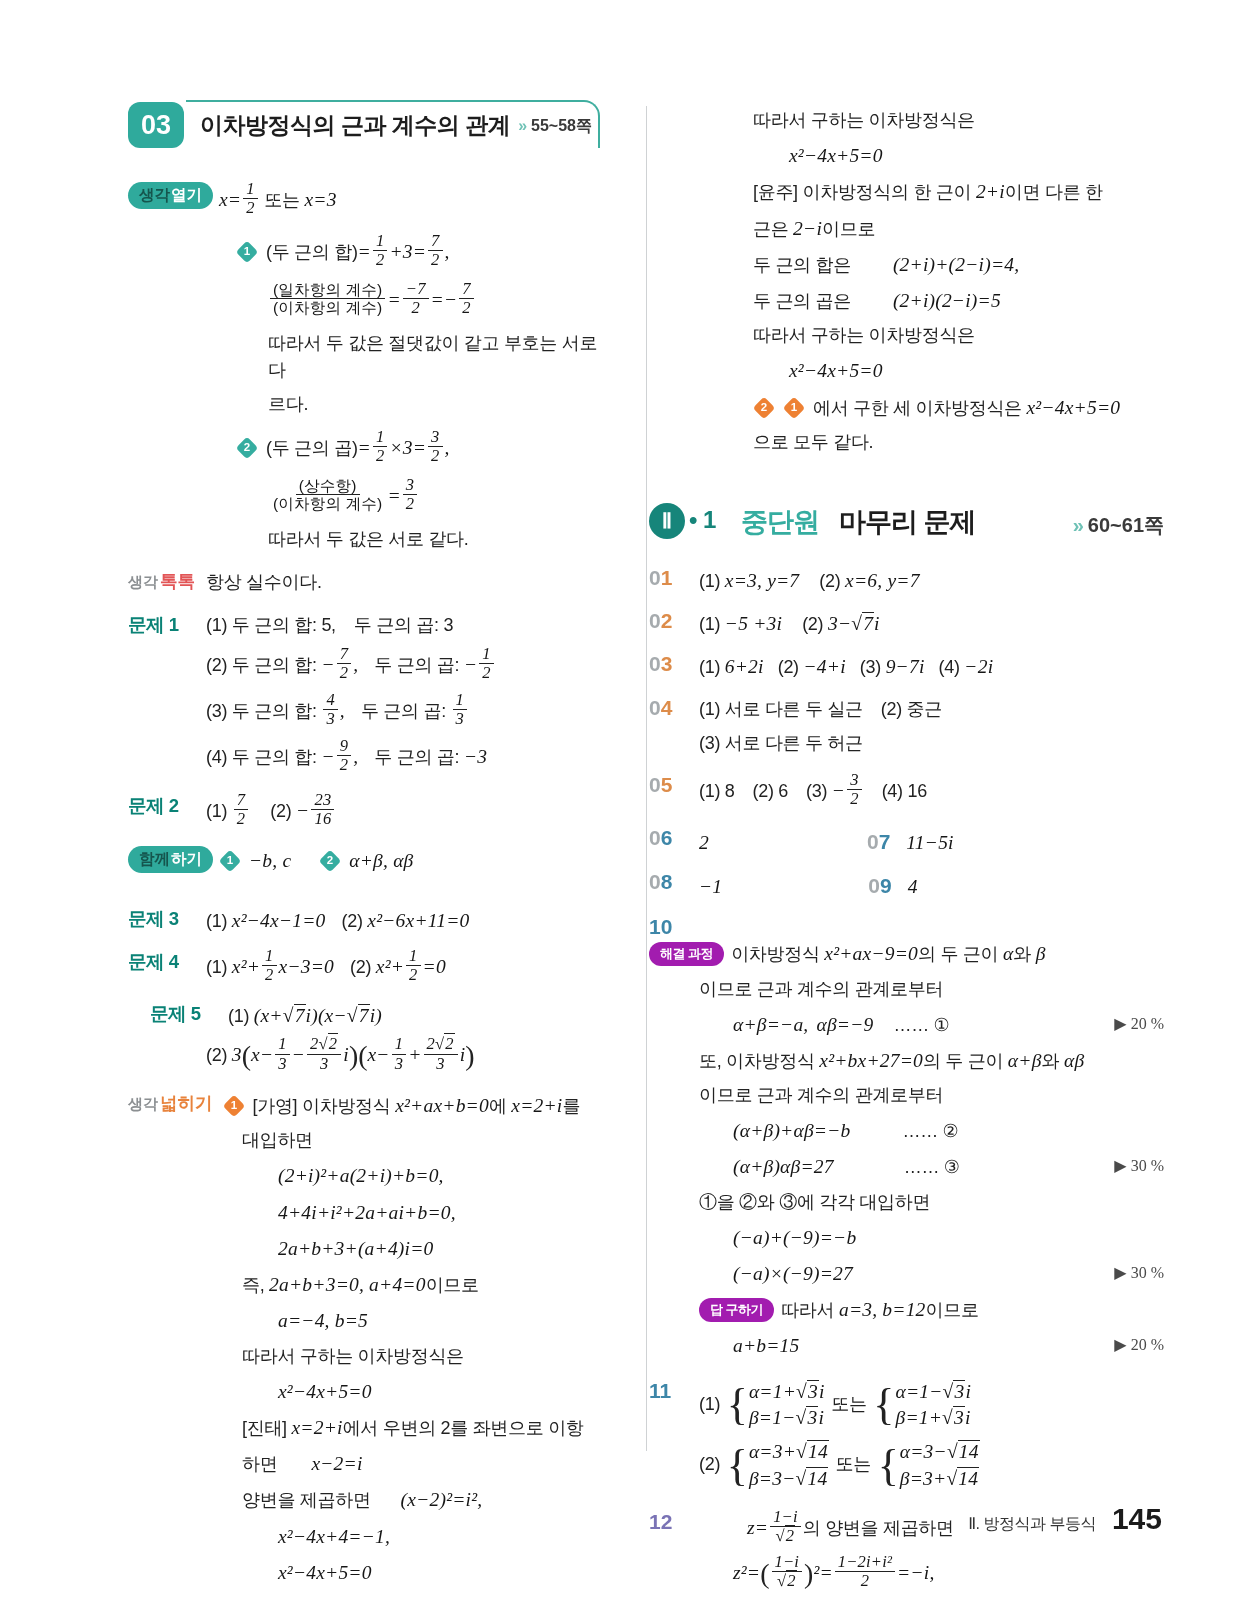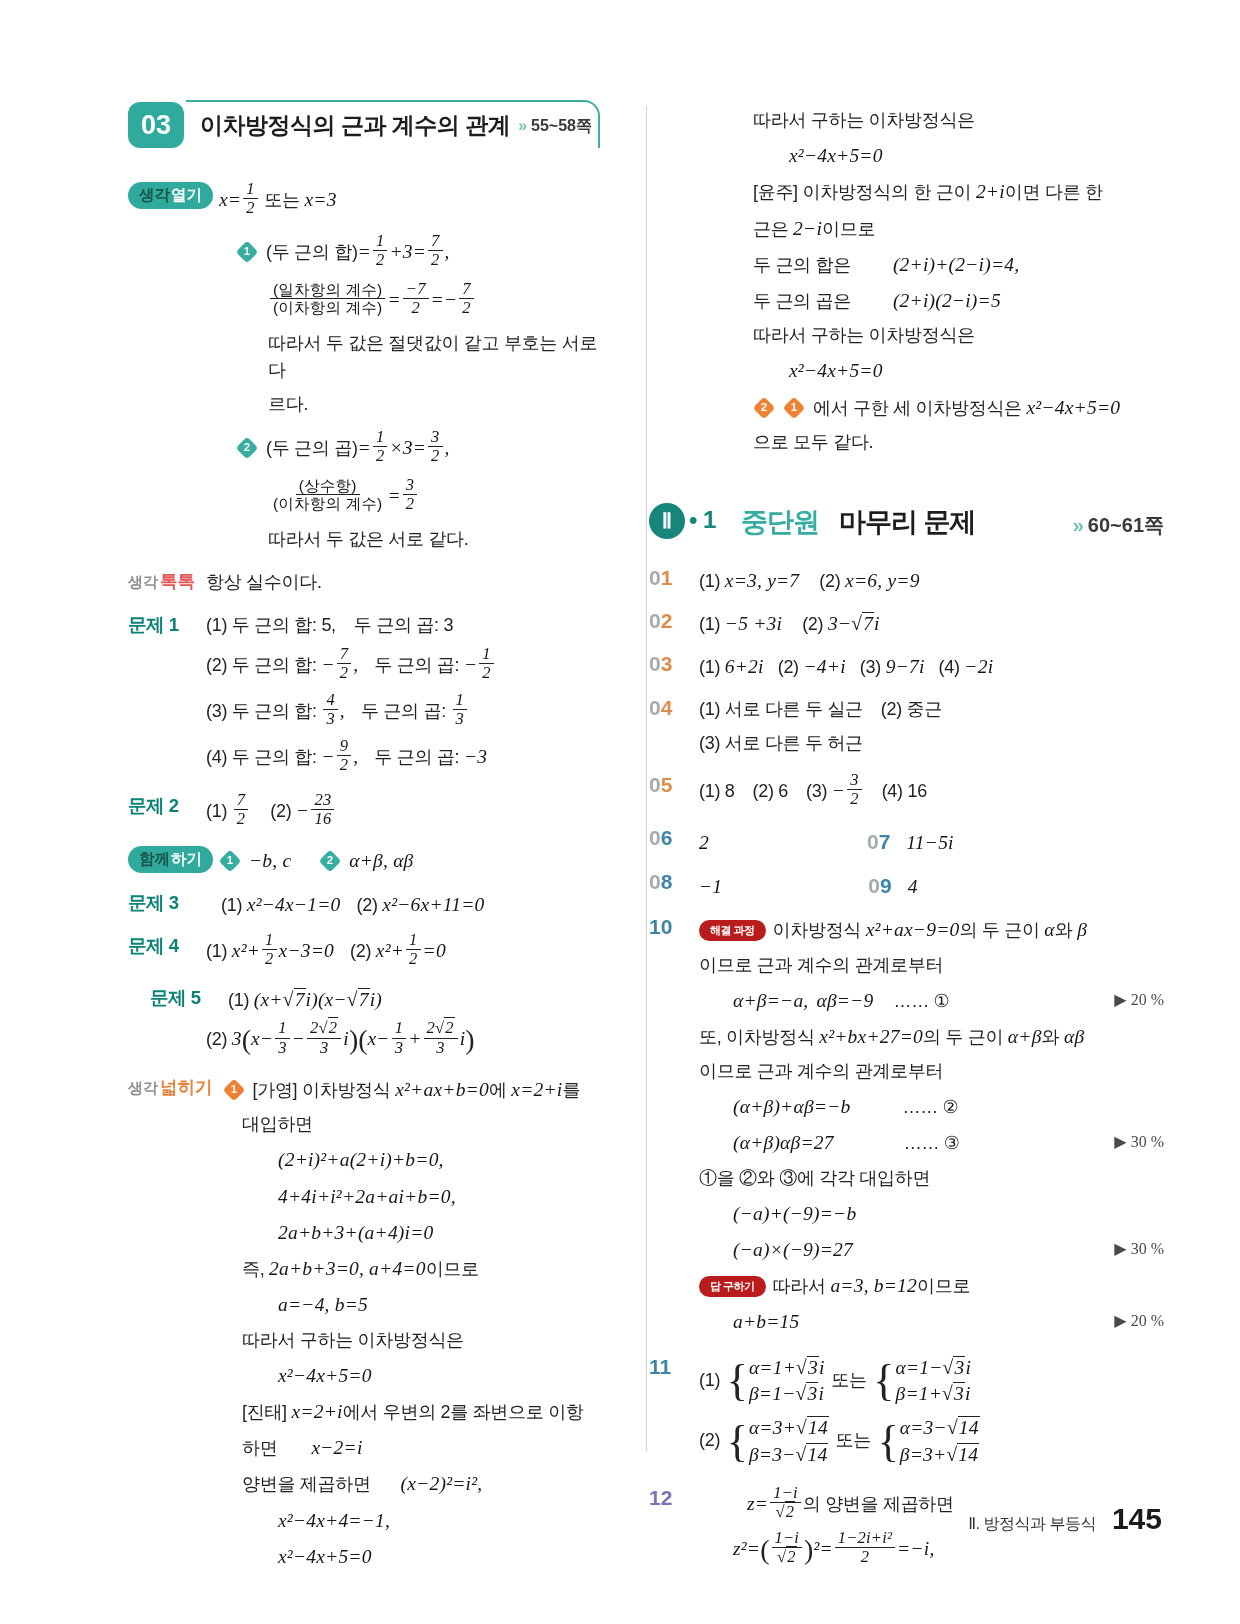--- a/index.html
+++ b/index.html
@@ -53,21 +53,21 @@
   .pill .p2{color:#fff;}
 
   .duo{margin-right:10px;font-weight:bold;display:inline-block;}
   .duo .d1{color:#8b8f92;font-size:15px;}
   .duo .d2{font-size:17.5px;margin-left:2px;}
 
   .prob{color:#0a8276;font-weight:bold;font-size:18.5px;letter-spacing:-0.5px;}
 
   .qlbl span{font-weight:bold;font-size:21px;}
 
-  .ipill{background:#b91c1c;color:#fff;border-radius:14px;padding:2px 11px;font-size:11px;font-weight:bold;margin-right:7px;display:inline-block;vertical-align:2px;letter-spacing:-0.5px;}
+  .ipill{background:#a21caf;color:#fff;border-radius:14px;padding:2px 11px;font-size:13px;font-weight:bold;margin-right:7px;display:inline-block;vertical-align:2px;letter-spacing:-0.5px;}
 
   .qn span{font-weight:bold;font-size:21px;}
 
   .cases{display:inline-flex;align-items:center;vertical-align:middle;margin:0 2px;}
   .cases .br{font-family:"Liberation Serif",serif;font-weight:100;font-size:44px;line-height:0.85;margin-right:1px;font-style:normal;}
   .cases .cl{display:flex;flex-direction:column;line-height:1.35;}
   .bigp{font-family:"Liberation Serif",serif;font-size:1.55em;font-weight:300;vertical-align:middle;line-height:1;font-style:normal;}
 
   .rtop{padding-left:104px;}
   .footer{position:absolute;right:78px;bottom:88px;display:flex;align-items:baseline;}
@@ -192,21 +192,21 @@
                 <span class="mm">2</span>
               </span><span class="gap" style="width: 20px;"></span><span class="kt">(2) </span><span class="mm">−</span><span class="fr mm">
                 <span class="mm fn">23</span>
                 <span class="mm">16</span>
               </span></span>
           </div>
           <div class="row" style="margin-top: 16px;">
             <span class="lbl" style="min-width: 78px;"><span class="pill"><span class="p1">함께</span><span class="p2">하기</span></span></span>
             <span class="bd"><span class="dia"><span>1</span></span><span class="mm">−b, c</span><span class="gap" style="width: 28px;"></span><span class="dia"><span>2</span></span><span class="mm">α+β, αβ</span></span>
           </div>
-          <div class="row" style="margin-top: 14px; gap: 15px;">
+          <div class="row" style="margin-top: 30px;">
             <span class="lbl" style="min-width: 78px;"><span class="prob">문제 3</span></span>
             <span class="bd"><span class="kt">(1) </span><span class="mm">x²−4x−1=0</span><span class="gap" style="width: 16px;"></span><span class="kt">(2) </span><span class="mm">x²−6x+11=0</span></span>
           </div>
           <div class="row" style="margin-top: 14px;">
             <span class="lbl" style="min-width: 78px;"><span class="prob">문제 4</span></span>
             <span class="bd"><span class="kt">(1) </span><span class="mm">x²+</span><span class="fr mm">
                 <span class="mm fn">1</span>
                 <span class="mm">2</span>
               </span><span class="mm">x−3=0</span><span class="gap" style="width: 16px;"></span><span class="kt">(2) </span><span class="mm">x²+</span><span class="fr mm">
                 <span class="mm fn">1</span>
@@ -343,21 +343,21 @@
         <span class="rev-sep">•</span>
         <span class="rev-sub">1</span>
         <span class="rev-label">중단원</span>
         <span class="rev-title">마무리 문제</span>
         <span class="rev-pages"><span class="chev">»</span><span>60~61쪽</span></span>
       </div>
 
       <div id="review-rows">
           <div class="row">
             <span class="lbl" style="min-width: 50px;"><span class="qlbl"><span style="color: rgb(166, 171, 174);">0</span><span style="color: rgb(221, 140, 74);">1</span></span></span>
-            <span class="bd"><span class="kt">(1) </span><span class="mm">x=3, y=7</span><span class="gap" style="width: 20px;"></span><span class="kt">(2) </span><span class="mm">x=6, y=9</span></span>
+            <span class="bd"><span class="kt">(1) </span><span class="mm">x=3, y=7</span><span class="gap" style="width: 20px;"></span><span class="kt">(2) </span><span class="mm">x=6, y=7</span></span>
           </div>
           <div class="row" style="margin-top: 14px;">
             <span class="lbl" style="min-width: 50px;"><span class="qlbl"><span style="color: rgb(166, 171, 174);">0</span><span style="color: rgb(221, 140, 74);">2</span></span></span>
             <span class="bd"><span class="kt">(1) </span><span class="mm">−5 +3i</span><span class="gap" style="width: 20px;"></span><span class="kt">(2) </span><span class="mm">3−<span class="sq">√<span class="rad">7</span></span>i</span></span>
           </div>
           <div class="row" style="margin-top: 14px;">
             <span class="lbl" style="min-width: 50px;"><span class="qlbl"><span style="color: rgb(166, 171, 174);">0</span><span style="color: rgb(221, 140, 74);">3</span></span></span>
             <span class="bd"><span class="kt">(1) </span><span class="mm">6+2i</span><span class="gap" style="width: 14px;"></span><span class="kt">(2) </span><span class="mm">−4+i</span><span class="gap" style="width: 14px;"></span><span class="kt">(3) </span><span class="mm">9−7i</span><span class="gap" style="width: 14px;"></span><span class="kt">(4) </span><span class="mm">−2i</span></span>
           </div>
           <div class="row" style="margin-top: 14px;">
@@ -376,21 +376,21 @@
               </span><span class="gap" style="width: 18px;"></span><span class="kt">(4) 16</span></span>
           </div>
           <div class="row" style="margin-top: 16px;">
             <span class="lbl" style="min-width: 50px;"><span class="qlbl"><span style="color: rgb(166, 171, 174);">0</span><span style="color: rgb(61, 134, 168);">6</span></span></span>
             <span class="bd"><span class="mm">2</span><span class="gap" style="width: 158px;"></span><span class="qn"><span style="color: rgb(166, 171, 174);">0</span><span style="color: rgb(61, 134, 168);">7</span></span><span class="gap" style="width: 16px;"></span><span class="mm">11−5i</span></span>
           </div>
           <div class="row" style="margin-top: 12px;">
             <span class="lbl" style="min-width: 50px;"><span class="qlbl"><span style="color: rgb(166, 171, 174);">0</span><span style="color: rgb(61, 134, 168);">8</span></span></span>
             <span class="bd"><span class="mm">−1</span><span class="gap" style="width: 146px;"></span><span class="qn"><span style="color: rgb(166, 171, 174);">0</span><span style="color: rgb(61, 134, 168);">9</span></span><span class="gap" style="width: 16px;"></span><span class="mm">4</span></span>
           </div>
-          <div class="row" style="margin-top: 14px;">
+          <div class="row" style="margin-top: 14px; flex-direction: column;">
             <span class="lbl" style="min-width: 50px;"><span class="qlbl"><span style="color: rgb(61, 134, 168);">1</span><span style="color: rgb(61, 134, 168);">0</span></span></span>
             <span class="bd"><span class="ipill">해결 과정</span><span class="kt">이차방정식 </span><span class="mm">x²+ax−9=0</span><span class="kt">의 두 근이 </span><span class="mm">α</span><span class="kt">와 </span><span class="mm">β</span></span>
           </div>
           <div class="row">
             <span class="lbl" style="min-width: 50px;"></span>
             <span class="bd"><span class="kt">이므로 근과 계수의 관계로부터</span></span>
           </div>
           <div class="row">
             <span class="lbl" style="min-width: 50px;"></span>
             <span class="bd" style="padding-left: 34px;"><span class="mm">α+β=−a,</span><span class="gap" style="width: 8px;"></span><span class="mm">αβ=−9</span><span class="gap" style="width: 20px;"></span><span class="kt">…… ①</span></span>

